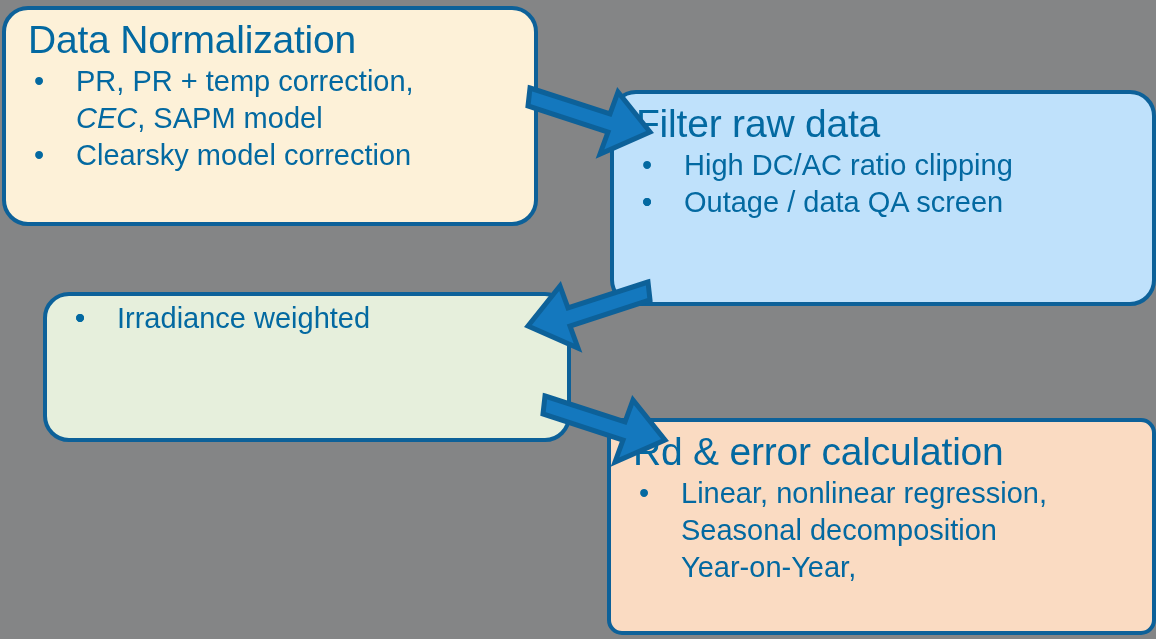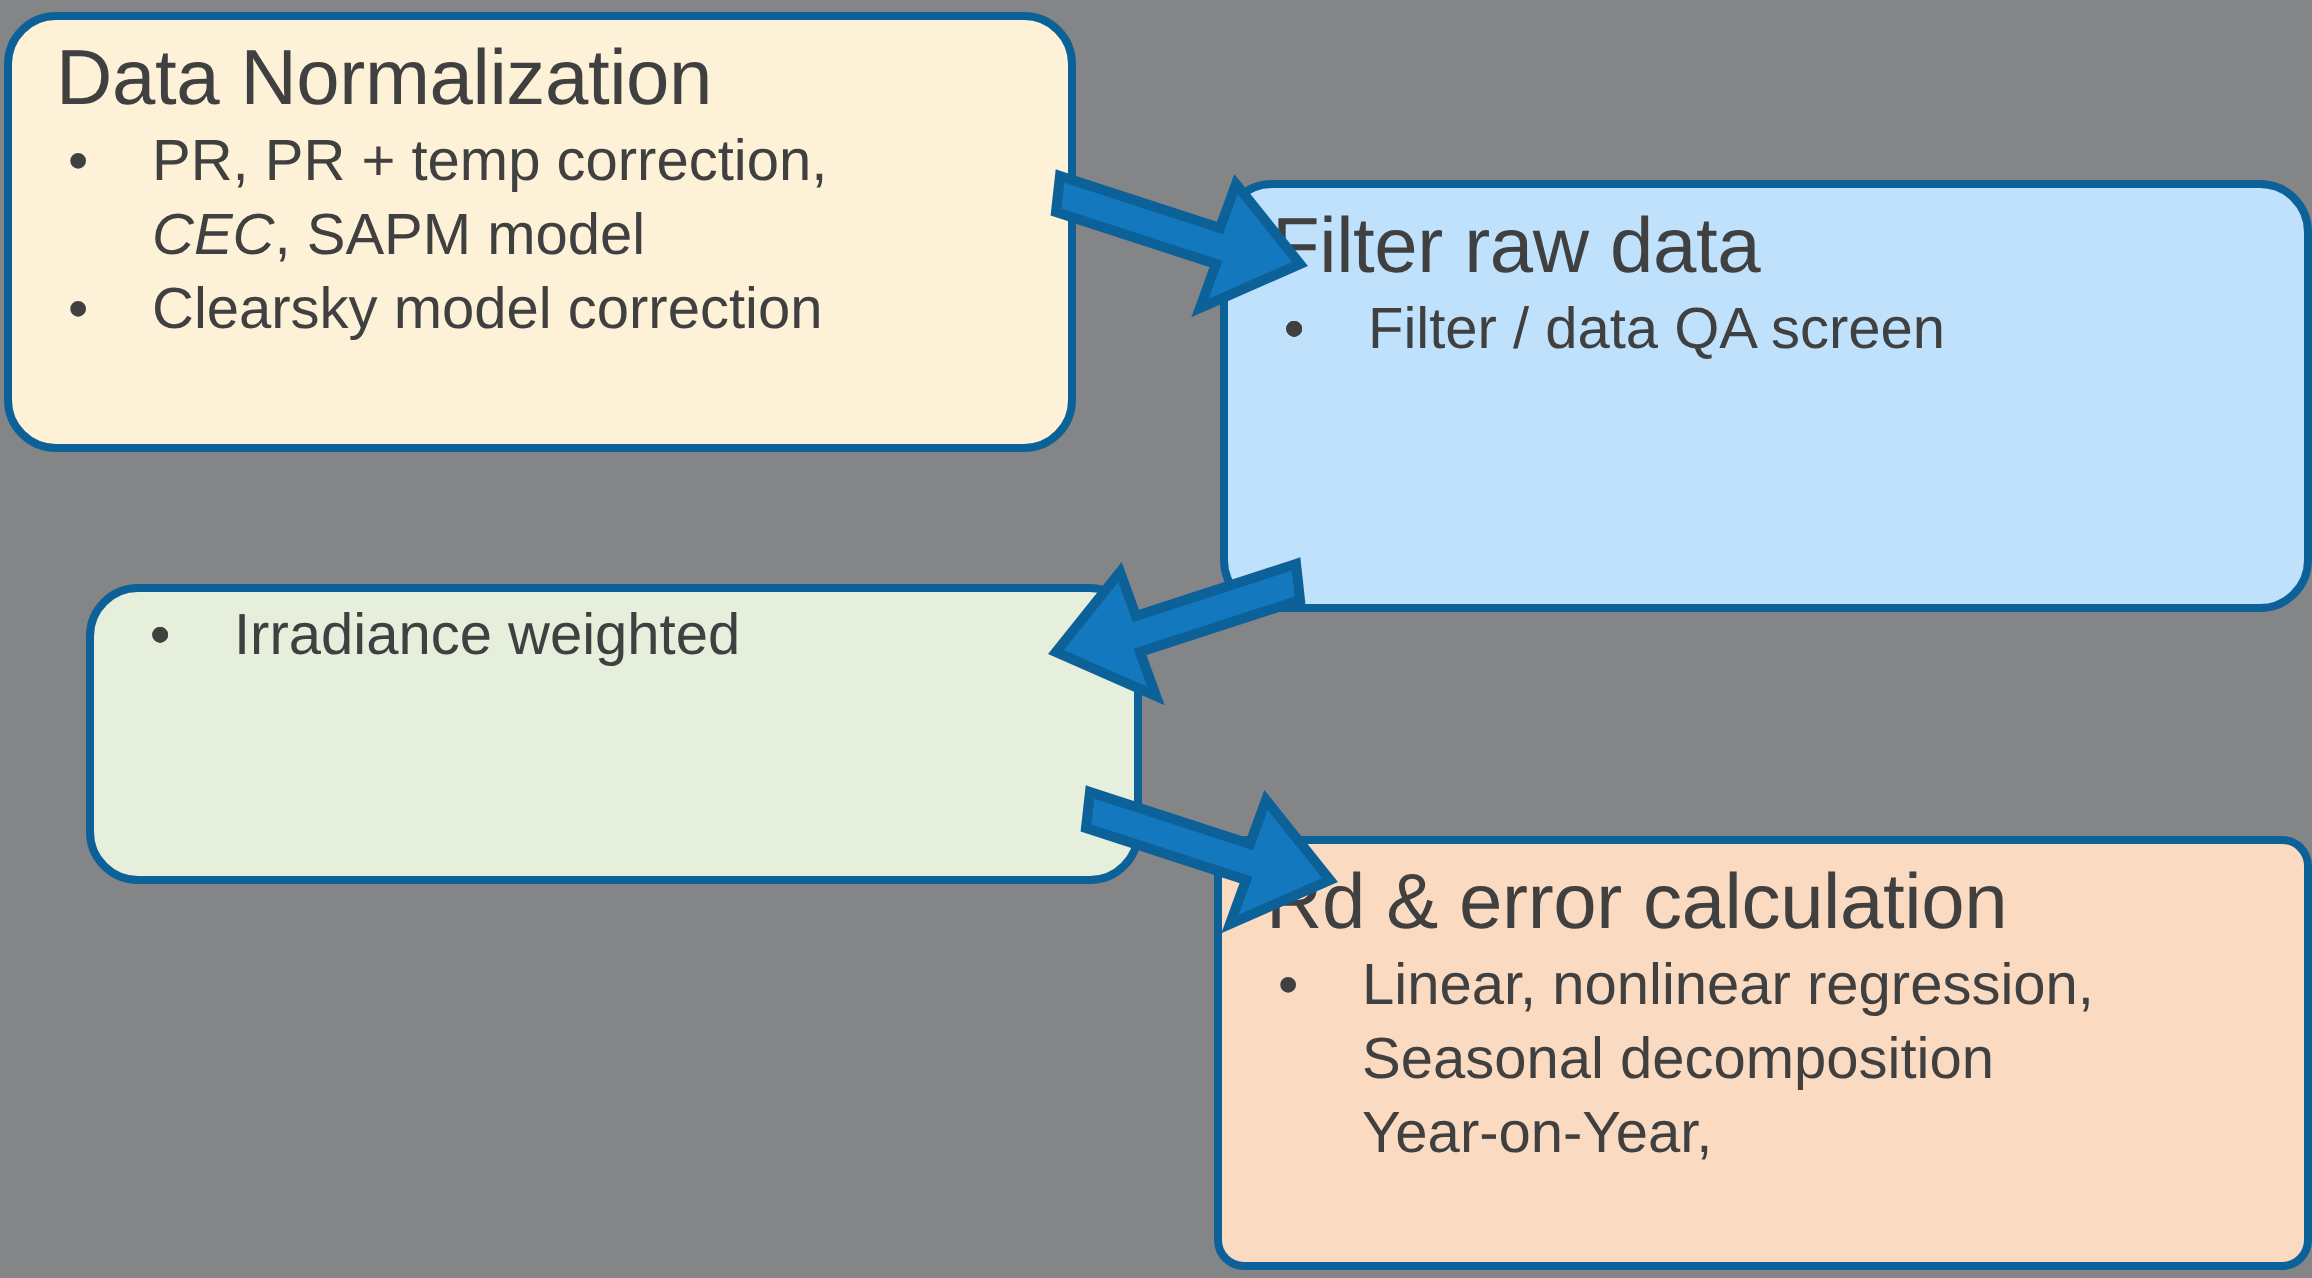--- a/index.html
+++ b/index.html
@@ -19,21 +19,21 @@
     height: 639px;
   }
 
   
   .box {
     position: absolute;
     box-sizing: border-box;
     border: 4px solid #0D6199;
     border-radius: 26px;
     padding: 4px 14px 8px 22px;
-    color: #404040;
+    color: #0369a1;
   }
   .box-title {
     font-size: 39px;
     line-height: 47px;
     letter-spacing: -0.2px;
     white-space: nowrap;
     margin: 2px 0 0 0;
   }
   .bullets {
     list-style: none;
@@ -102,27 +102,28 @@
         <span>Clearsky model correction</span>
       </div>
     </div>
   </div>
 
   <div class="box" id="box-filter">
     <div class="box-title">Filter raw data</div>
     <div class="bullets">
       <div class="bullet-row">
         <span class="dot">•</span>
+        <span>High DC/AC ratio clipping</span>
       </div>
       <div class="bullet-row">
         <span class="dot">•</span>
       </div>
       <div class="bullet-row">
         <span class="dot">•</span>
-        <span>Filter / data QA screen</span>
+        <span>Outage / data QA screen</span>
       </div>
     </div>
   </div>
 
   <div class="box" id="box-aggregation">
     <div class="bullets">
       <div class="bullet-row">
         <span class="dot">•</span>
       </div>
       <div class="bullet-row">

